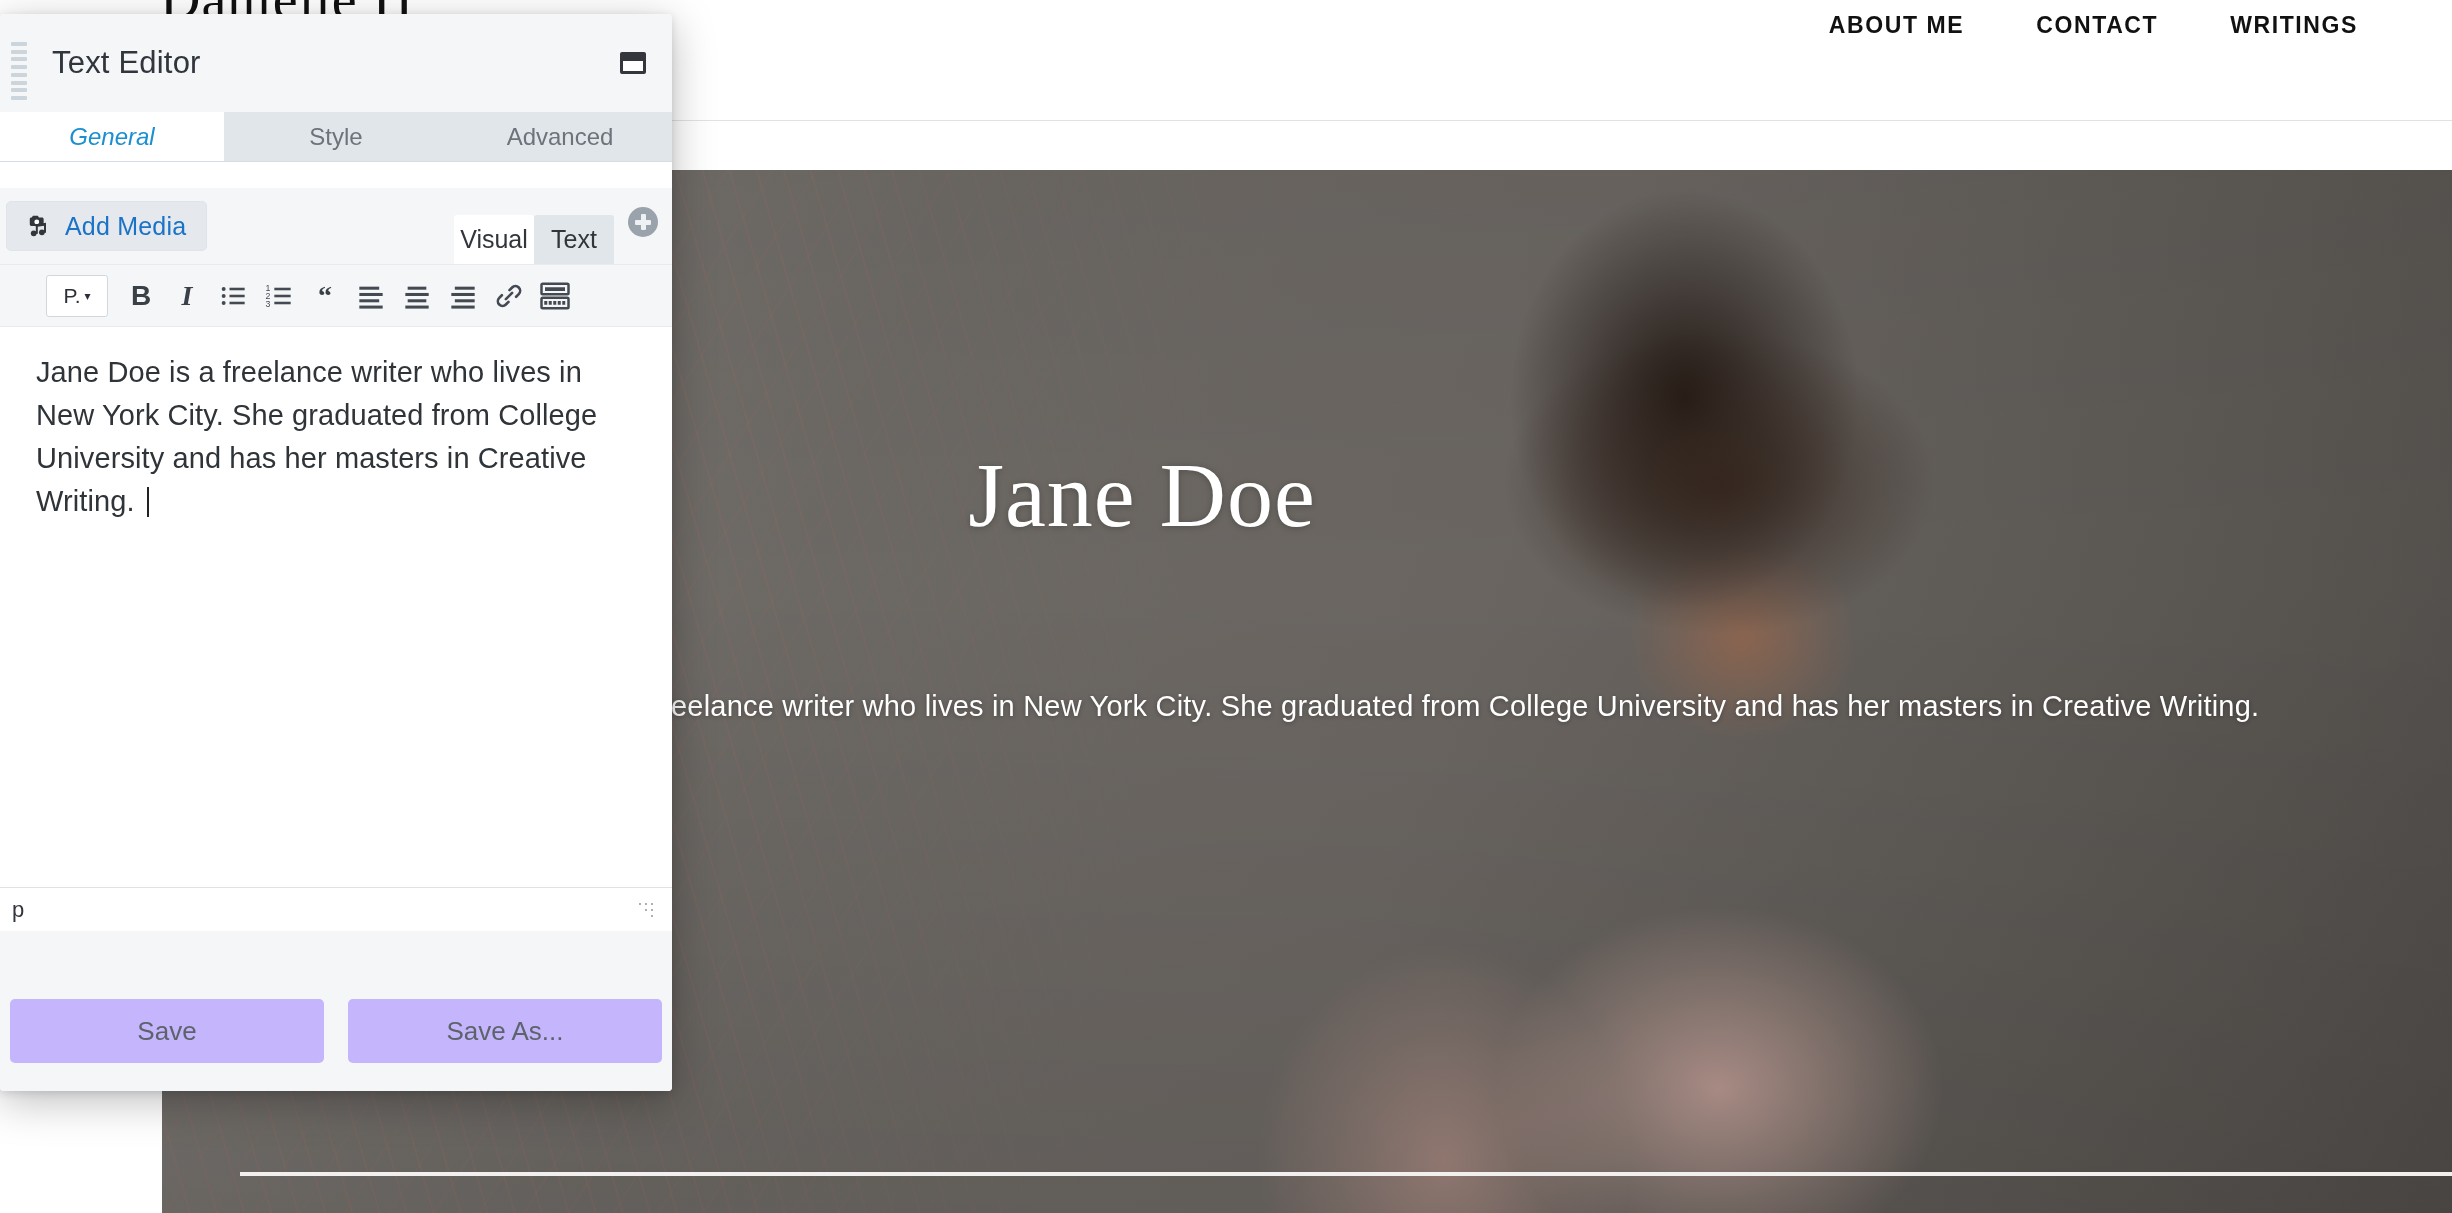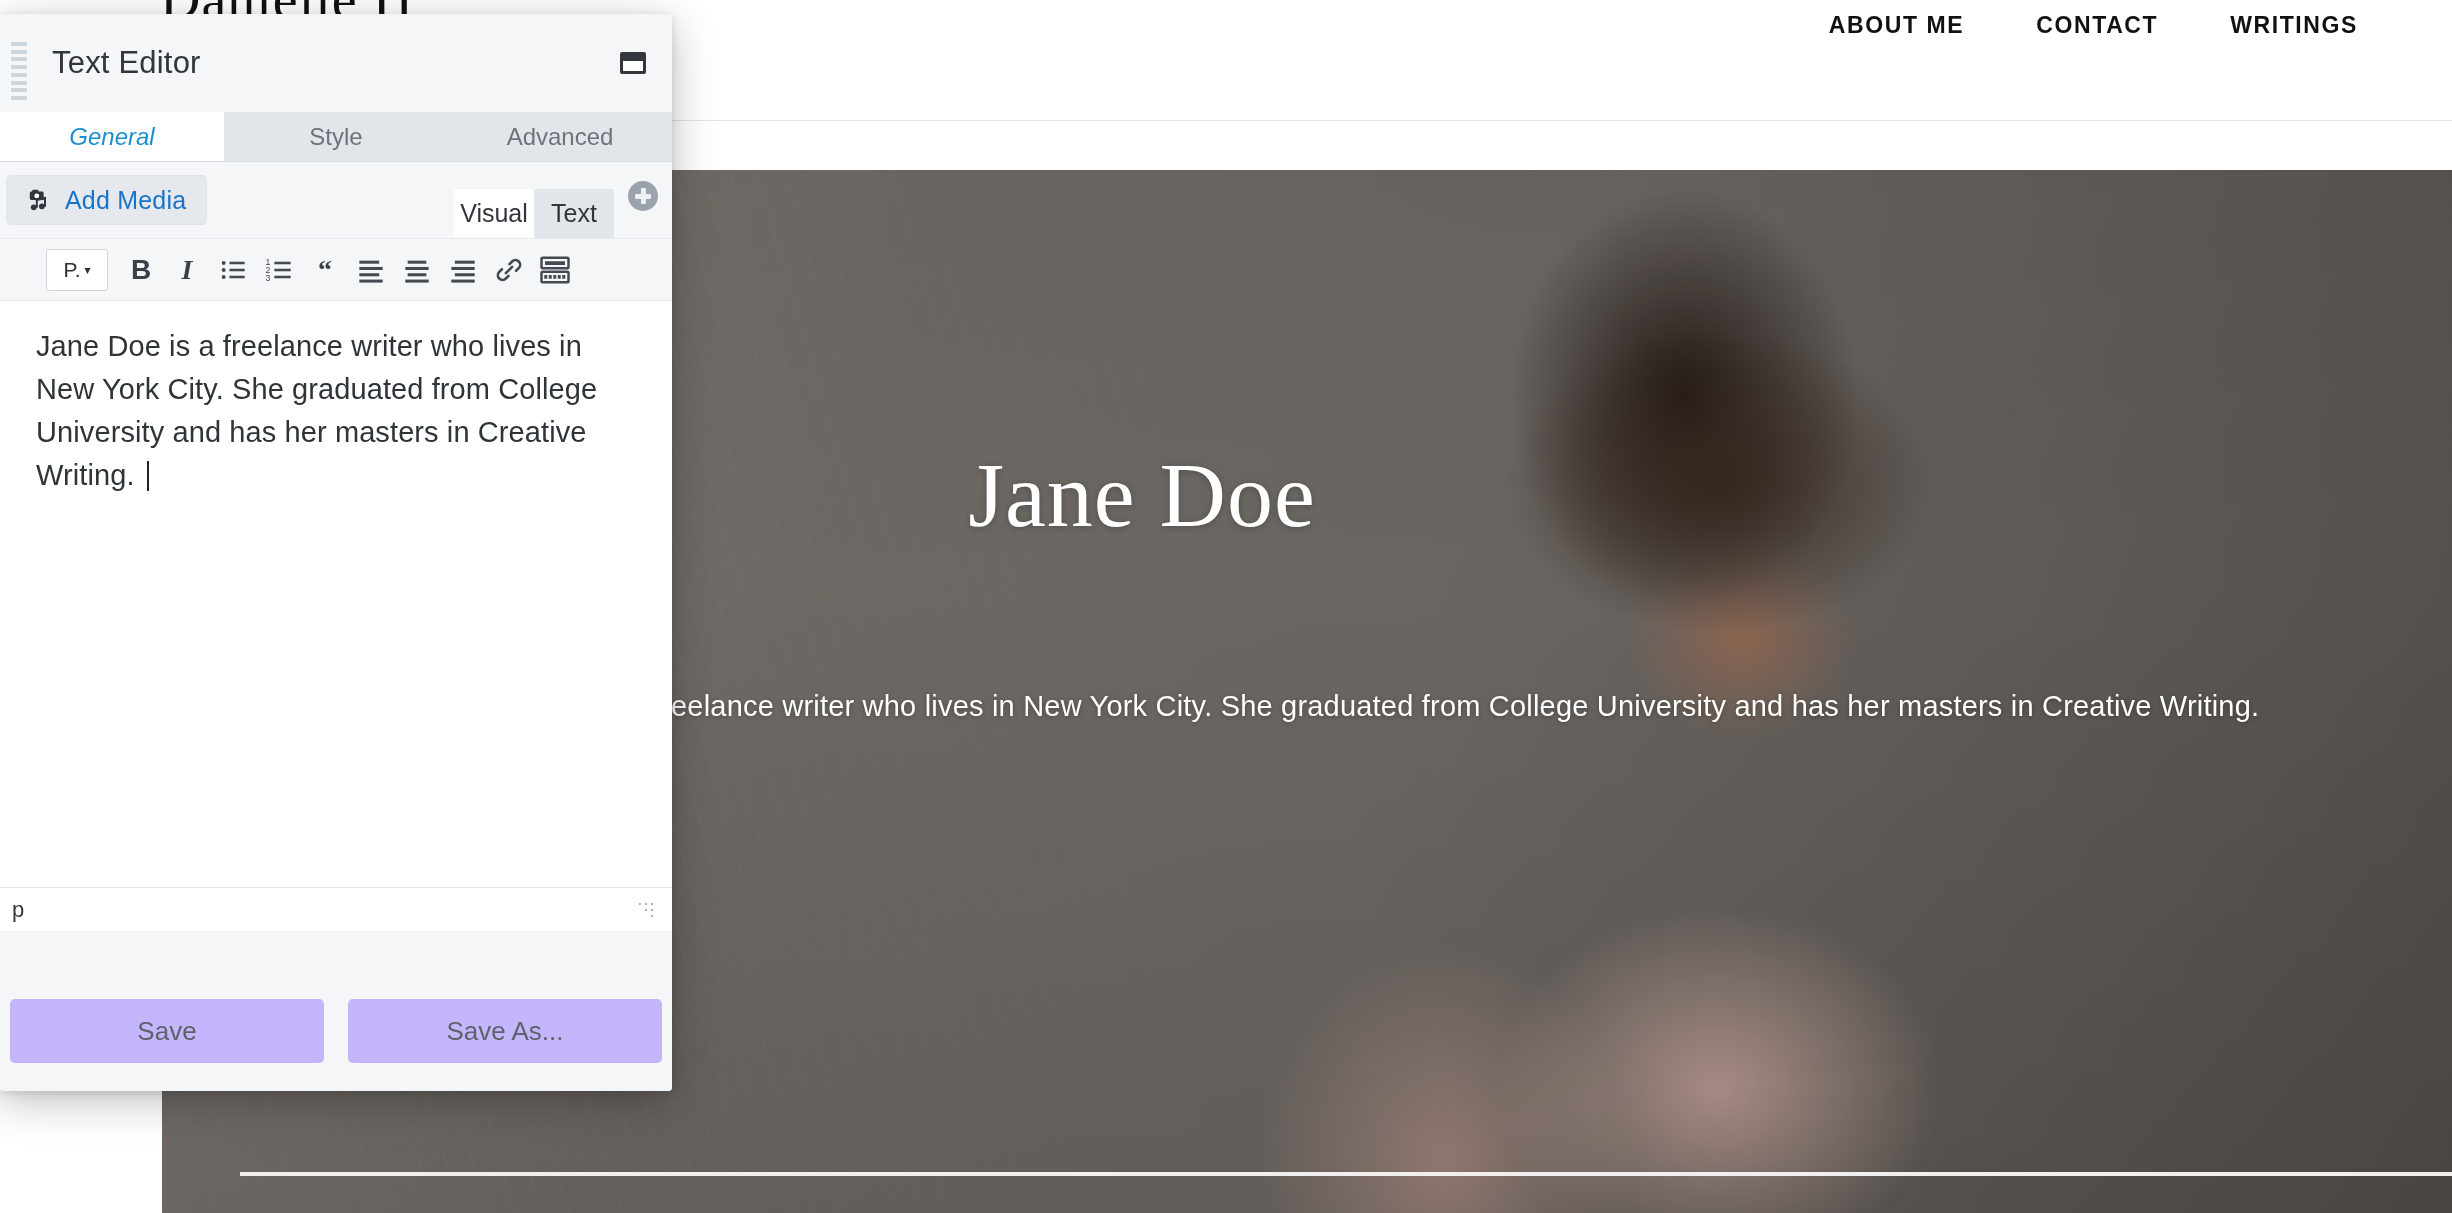--- a/index.html
+++ b/index.html
@@ -215,20 +215,21 @@
     font-style: italic;
   }
 
   
   .editor-wrap {
     flex: 1 1 auto;
     display: flex;
     flex-direction: column;
     background: #f5f6f8;
     min-height: 0;
+    margin-top: 26px;
   }
 
   .media-row {
     flex: 0 0 76px;
     display: flex;
     align-items: center;
     padding: 0 14px 0 6px;
     background: #f5f6f8;
     position: relative;
   }

